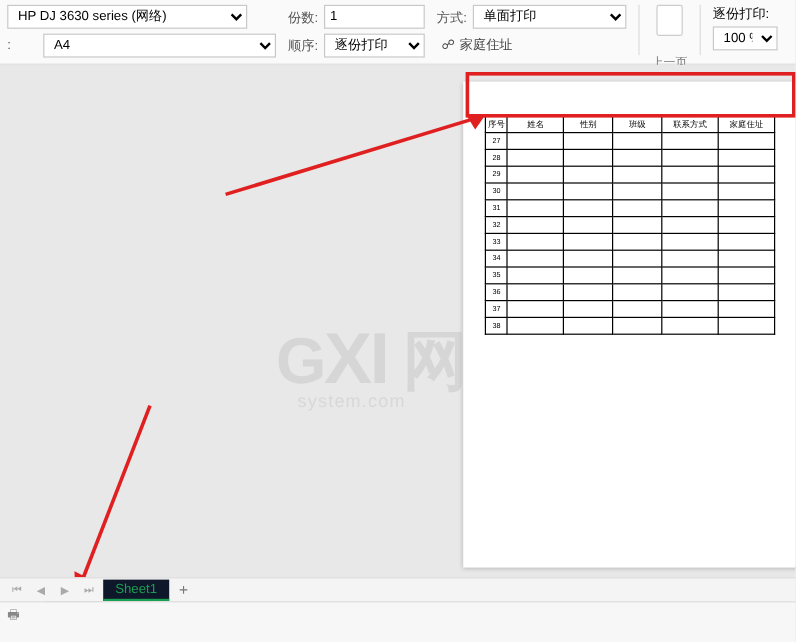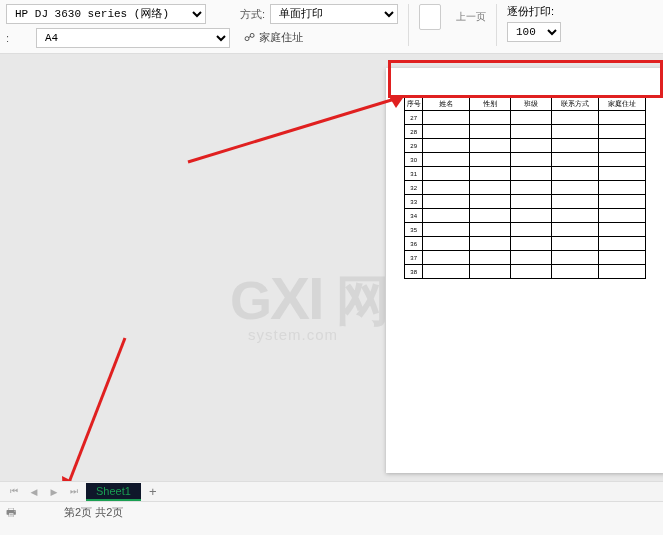--- a/index.html
+++ b/index.html
@@ -2,28 +2,28 @@
 <html><head>
 <meta charset="utf-8">
 <style>
 * { box-sizing: border-box; margin: 0; padding: 0; }
 body { font-family: "Microsoft YaHei", sans-serif; font-size: 12px; background: #f0f0f0; width: 663px; height: 535px; overflow: hidden; position: relative; }
 
 .toolbar { background: #fafafa; border-bottom: 1px solid #ddd; padding: 4px 6px; display: flex; gap: 10px; align-items: flex-start; height: 54px; }
 .tb-col { display: flex; flex-direction: column; gap: 4px; }
 .tb-row { display: flex; align-items: center; gap: 4px; }
 .tb-label { font-size: 11px; color: #555; min-width: 26px; }
-select, input[type="text"] { border: 1px solid #c8c8c8; background: #fff; font-size: 11px; padding: 0 4px; height: 20px; font-family: Liberation Mono, monospace; }
+select, input[type="text"] { border: 1px solid #c8c8c8; background: #fff; font-size: 11px; padding: 0 4px; height: 20px; }
 .printer-select { width: 200px; }
 .paper-select { width: 194px; }
 .copies-input { width: 84px; }
 .order-select { width: 84px; }
 .mode-select { width: 128px; }
 .more-btn { display: flex; align-items: center; gap: 4px; border: none; background: none; color: #444; font-size: 11px; cursor: pointer; padding: 2px 4px; }
-.nav-group { display: flex; flex-direction: row; align-items: center; gap: 15px; font-size: 10px; color: #777; }
+.nav-group { display: flex; flex-direction: column; align-items: center; gap: 15px; font-size: 10px; color: #777; }
 .nav-icon { width: 22px; height: 26px; border: 1px solid #ccc; border-radius: 2px; background: #fff; position: relative; }
 .nav-icon.disabled { opacity: 0.55; }
 .nav-pair { display: flex; gap: 8px; align-items: flex-end; }
 .zoom-group { display: flex; flex-direction: column; gap: 3px; font-size: 11px; }
 .zoom-select { width: 54px; }
 .divider { width: 1px; background: #ddd; height: 42px; }
 
 .workspace { position: absolute; top: 54px; left: 0; right: 0; bottom: 52px; background: #e8e8e8; overflow: hidden; }
 .watermark { position: absolute; left: 230px; top: 210px; font-size: 54px; font-weight: bold; color: rgba(180,180,180,0.35); pointer-events: none; font-family: Arial; letter-spacing: -2px; }
 .watermark .xi { font-size: 60px; }
@@ -55,20 +55,30 @@
 </style>
 </head>
 <body>
 
 <div class="toolbar">
   <div class="tb-col">
     <select class="printer-select"><option>HP DJ 3630 series (网络)</option></select>
     <div class="tb-row">
       <span class="tb-label">:</span>
       <select class="paper-select"><option>A4</option></select>
+    </div>
+  </div>
+  <div class="tb-col">
+    <div class="tb-row">
+      <span class="tb-label">份数:</span>
+      <input type="text" class="copies-input" value="1" style="">
+    </div>
+    <div class="tb-row">
+      <span class="tb-label">顺序:</span>
+      <select class="order-select"><option>逐份打印</option></select>
     </div>
   </div>
   <div class="tb-col">
     <div class="tb-row">
       <span class="tb-label">方式:</span>
       <select class="mode-select"><option>单面打印</option></select>
     </div>
     <div class="tb-row">
       <button class="more-btn">
         <span>☍</span>
@@ -221,14 +231,13 @@
   <span class="tab-nav">⏮</span>
   <span class="tab-nav">◀</span>
   <span class="tab-nav">▶</span>
   <span class="tab-nav">⏭</span>
   <span class="sheet-tab">Sheet1</span>
   <span class="add-tab">+</span>
 </div>
 
 <div class="status">
   <span class="status-icon">🖶</span>
-  <span class="page-info">第2页 共2页</span>
 </div>
 
 </body></html>

